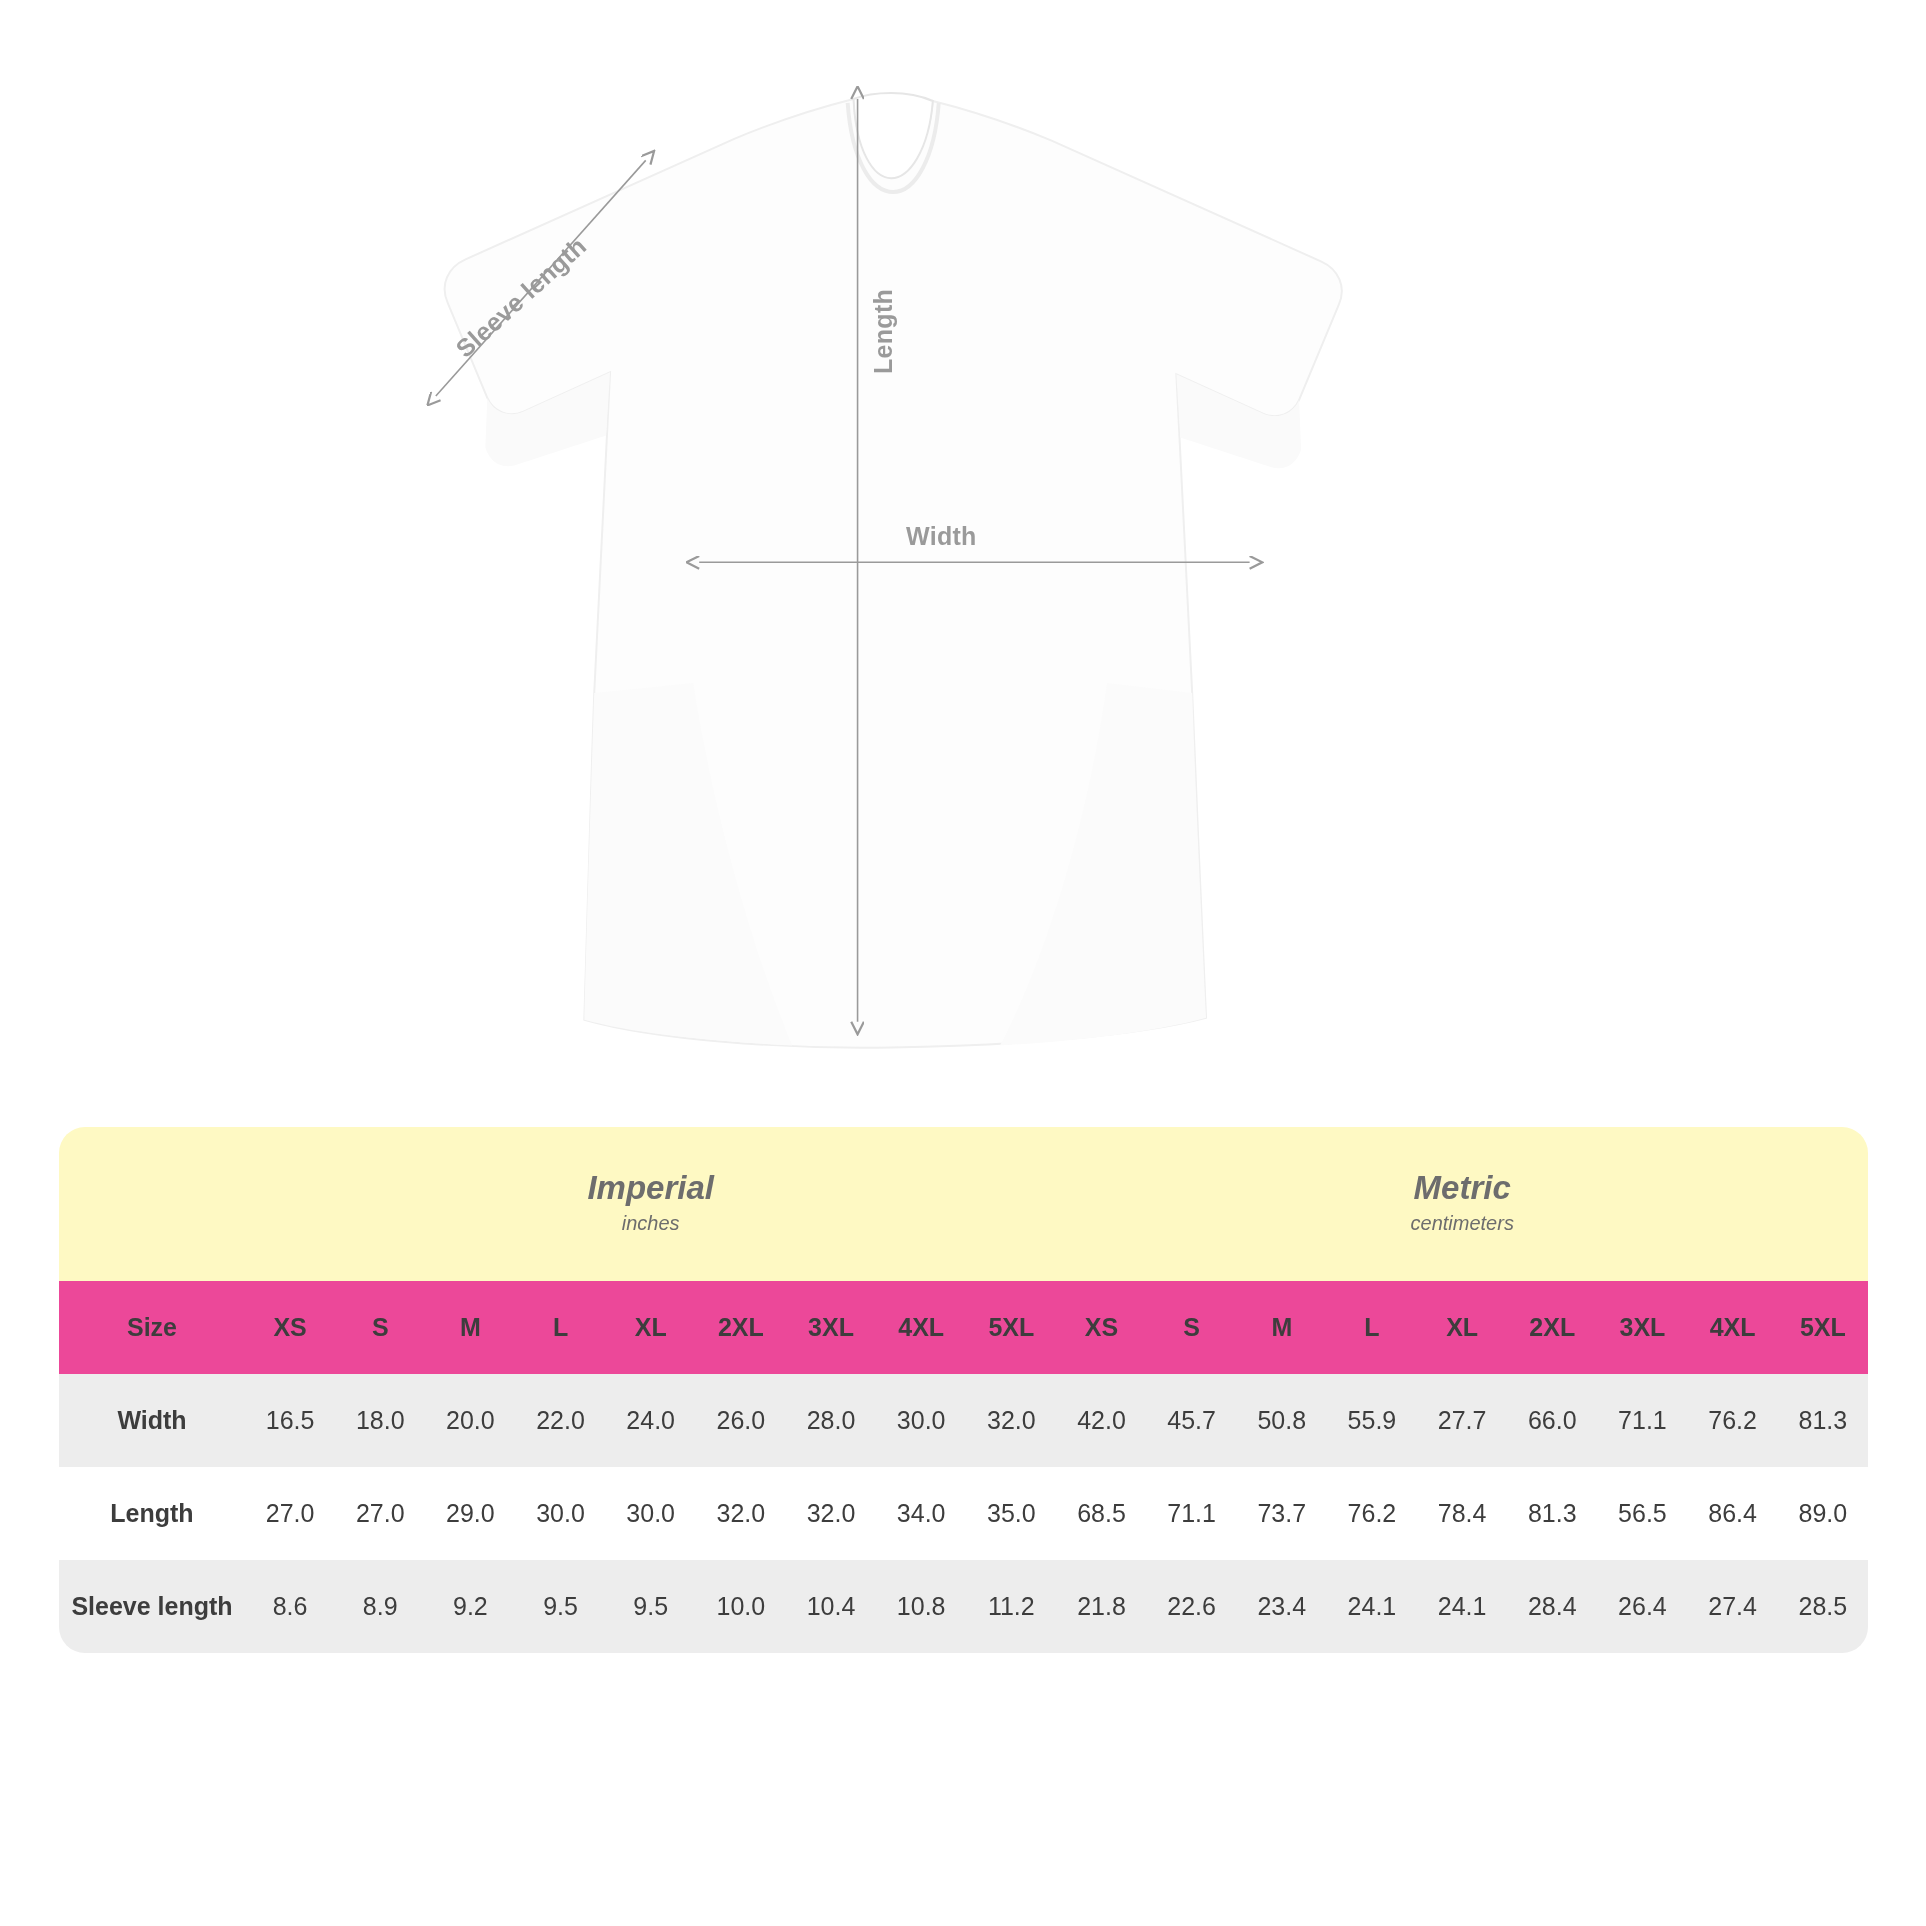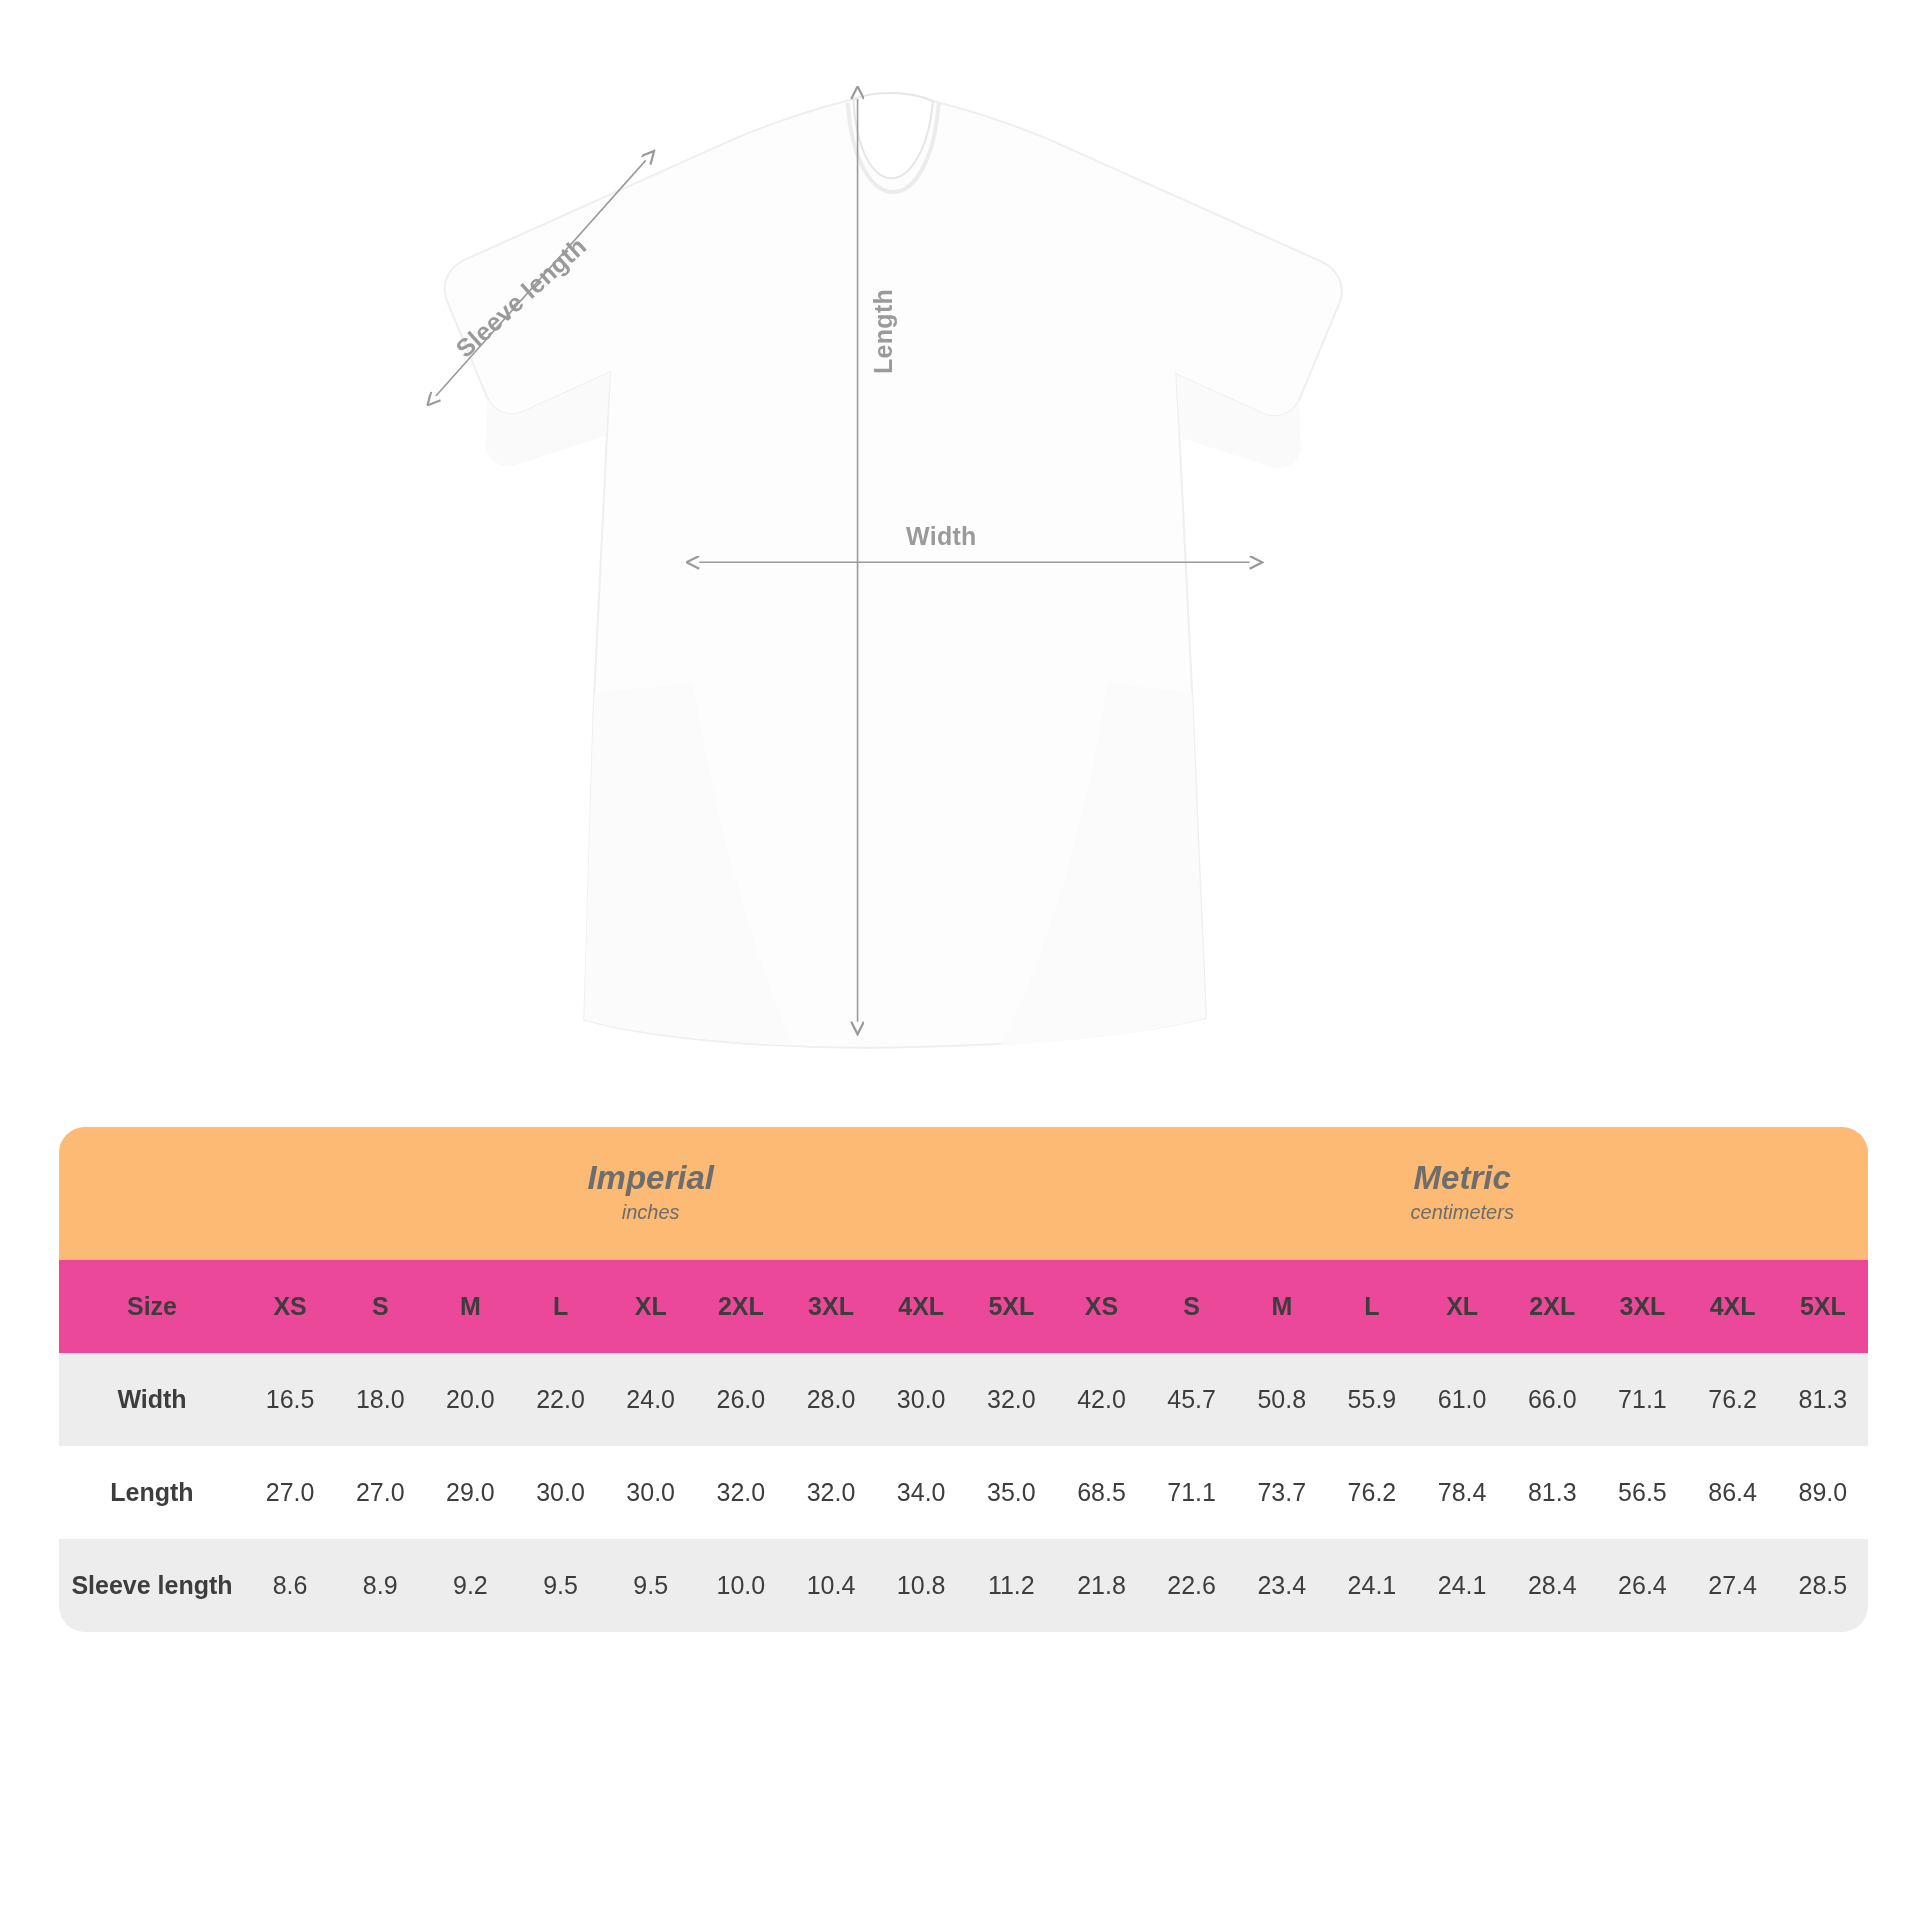--- a/index.html
+++ b/index.html
@@ -83,22 +83,22 @@
     table-layout: fixed;
   }
   table.size-table td, table.size-table th {
     text-align: center;
     vertical-align: middle;
     font-size: 25px;
     color: #3d3d3d;
     border: none;
   }
   .unit-row td {
-    background: #fdba74;
-    height: 133px;
+    background: #fef9c3;
+    height: 154px;
     padding: 0;
   }
   .unit-sys {
     font-size: 33px;
     font-style: italic;
     font-weight: bold;
     color: #6d6d6d;
     line-height: 1.15;
   }
   .unit-name {
@@ -245,21 +245,21 @@
           <td class="cell-value">22.0</td>
           <td class="cell-value">24.0</td>
           <td class="cell-value">26.0</td>
           <td class="cell-value">28.0</td>
           <td class="cell-value">30.0</td>
           <td class="cell-value">32.0</td>
           <td class="cell-value">42.0</td>
           <td class="cell-value">45.7</td>
           <td class="cell-value">50.8</td>
           <td class="cell-value">55.9</td>
-          <td class="cell-value">61.0</td>
+          <td class="cell-value">27.7</td>
           <td class="cell-value">66.0</td>
           <td class="cell-value">71.1</td>
           <td class="cell-value">76.2</td>
           <td class="cell-value">81.3</td>
         </tr>
 
         <tr class="data-row row-plain">
           <td class="row-label">Length</td>
           <td class="cell-value">27.0</td>
           <td class="cell-value">27.0</td>

